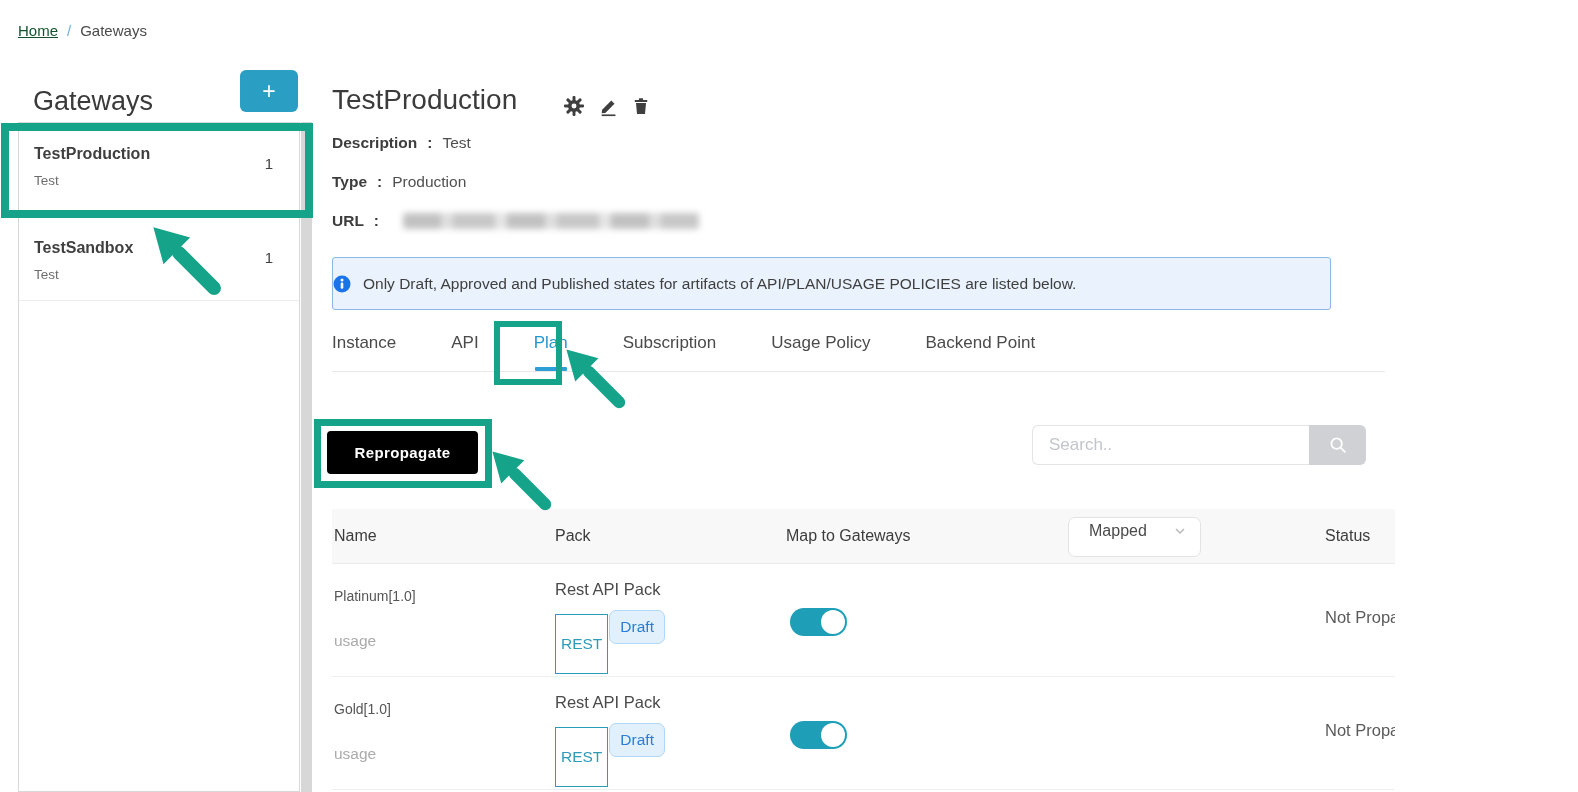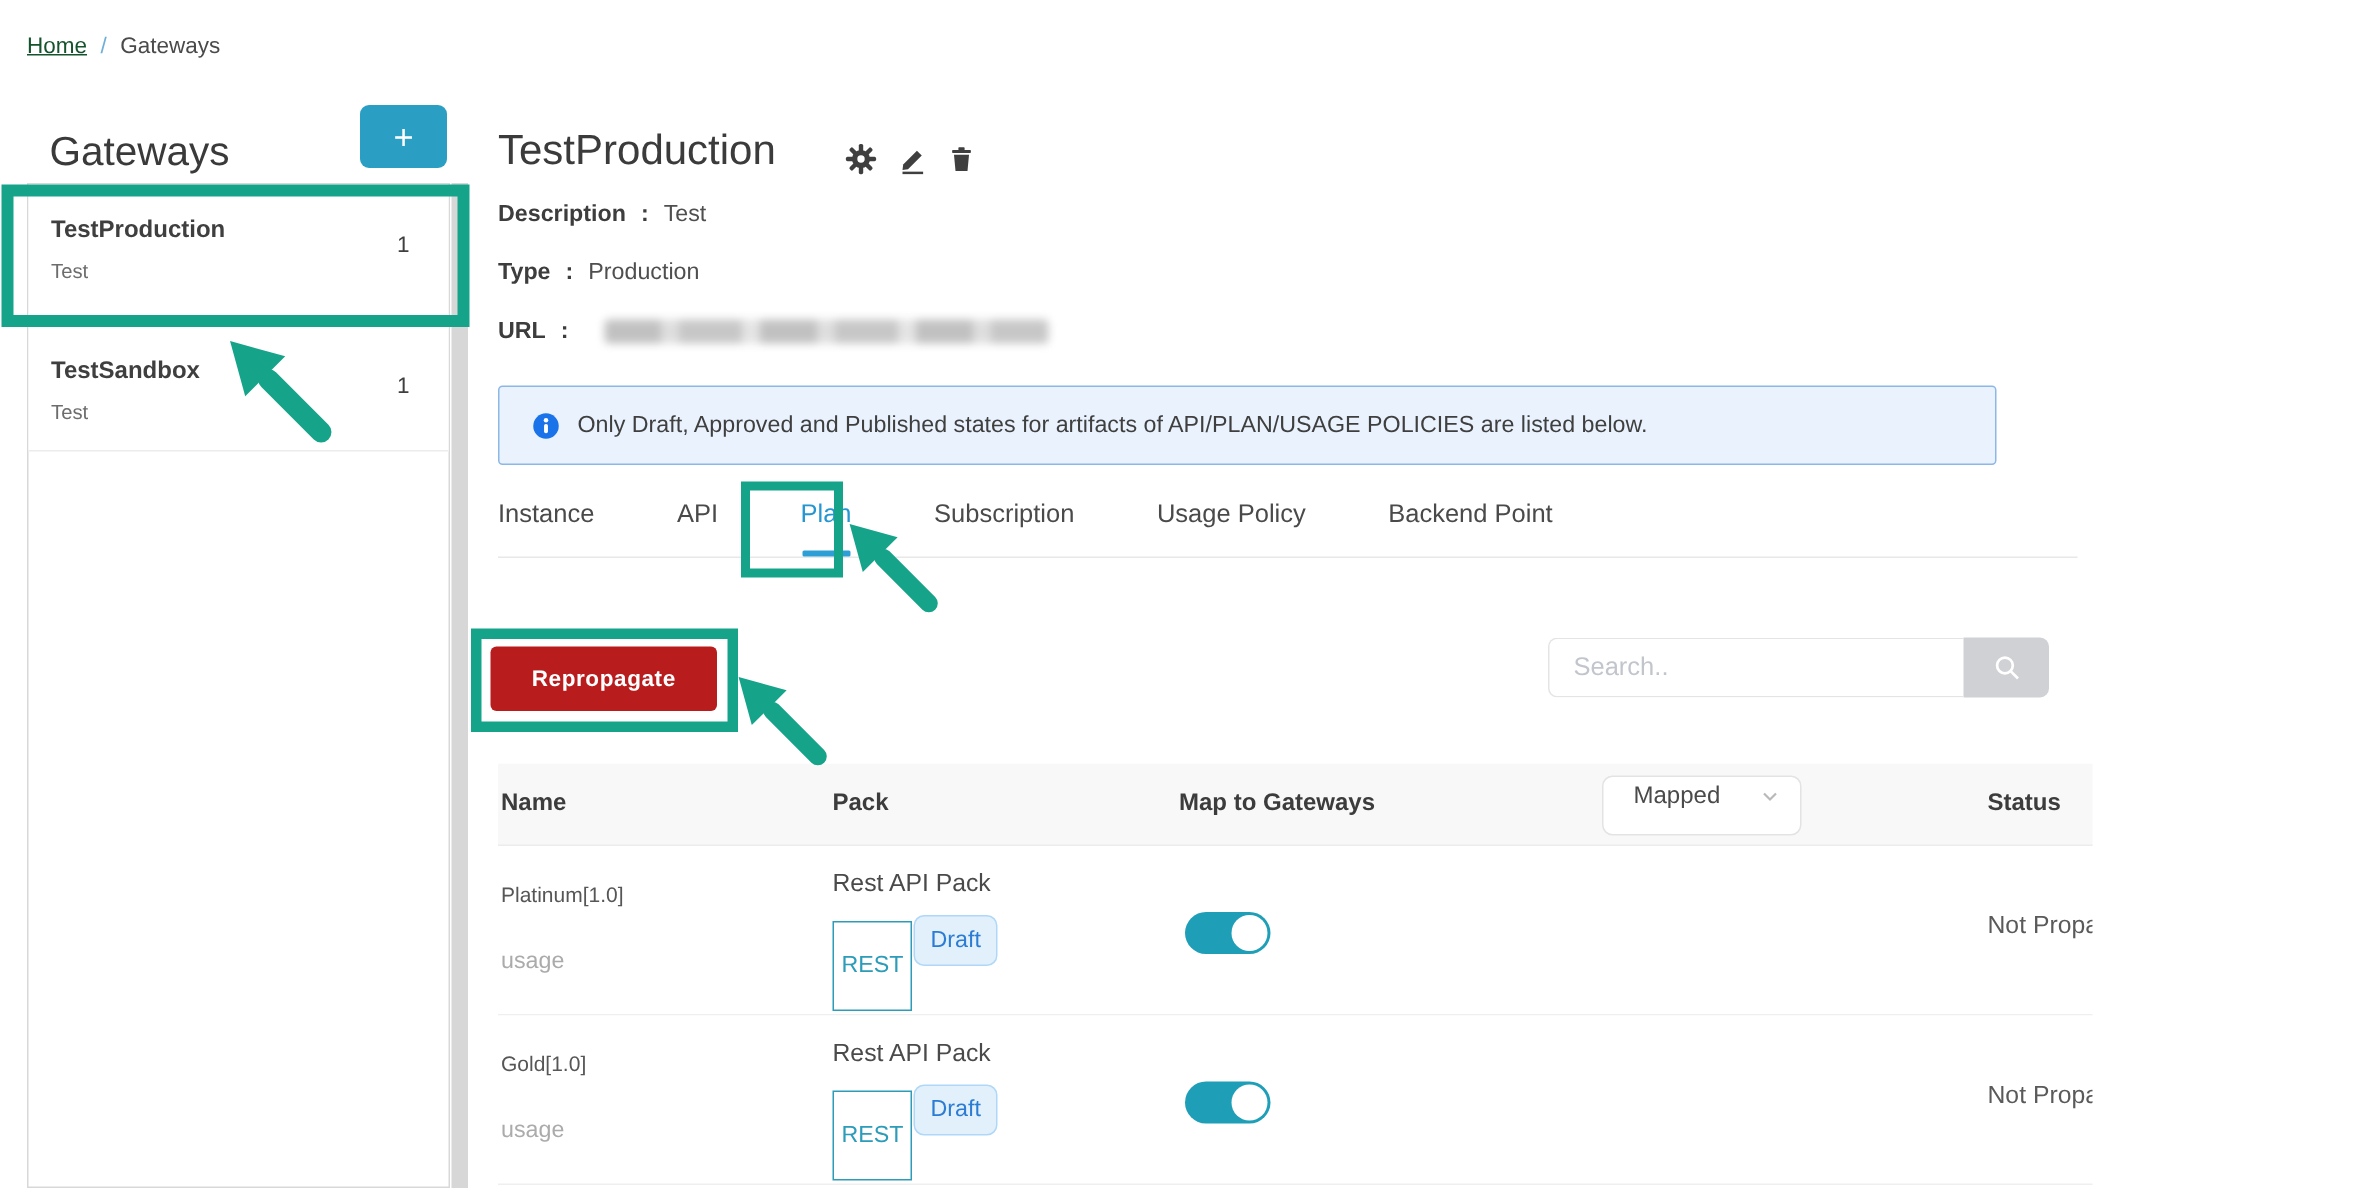--- a/index.html
+++ b/index.html
@@ -28,43 +28,43 @@
   .page-title { position:absolute; left:332px; top:84px; font-size:28px; color:#3b3b3b; }
   .title-icon { position:absolute; top:95px; width:22px; height:22px; cursor:pointer; }
   .fld { position:absolute; left:332px; display:flex; gap:10px; font-size:15.5px; align-items:center; }
   .fld .lb { font-weight:bold; color:#3d3d3d; }
   .fld .cl { font-weight:bold; color:#3d3d3d; }
   .fld .vl { color:#4f4f4f; }
   .url-blur { width:296px; height:16px; border-radius:3px; filter:blur(3px); opacity:.55;
     background:repeating-linear-gradient(90deg,#8f8f8f 0 38px,#c4c4c4 38px 50px,#9a9a9a 50px 92px,#cfcfcf 92px 104px); }
 
   .banner { position:absolute; left:332px; top:257px; width:999px; height:53px; background:#e9f2fd;
-            border:1px solid #8cb8e8; border-radius:3px; display:flex; align-items:center; gap:12px; padding-left:22px; }
+            border:1px solid #8cb8e8; border-radius:3px; display:flex; align-items:center; gap:12px; }
   .banner .txt { font-size:15.5px; color:#3f3f3f; }
 
   
   .tabs { position:absolute; left:332px; top:327px; width:1053px; height:45px; display:flex; gap:55px;
           border-bottom:1px solid #e8e8e8; font-size:17px; color:#4a4a4a; }
   .tab { position:relative; padding-top:6px; height:100%; cursor:pointer; }
   .tab.active { color:#2496d2; }
   .tab.active::after { content:""; position:absolute; left:1px; right:1px; bottom:0; height:4px; background:#2d9fd6; border-radius:1px; }
 
   
-  .reprop { position:absolute; left:327px; top:431px; width:151px; height:43px; background:#b91c1c; border:none;
+  .reprop { position:absolute; left:327px; top:431px; width:151px; height:43px; background:#000000; border:none;
             border-radius:4px; color:#fff; font-size:15px; font-weight:bold; letter-spacing:.4px; cursor:pointer; }
   .search-in { position:absolute; left:1032px; top:425px; width:277px; height:40px; border:1px solid #e4e4e4;
                border-right:none; border-radius:6px 0 0 6px; padding-left:16px; font-size:17px; color:#555; outline:none; }
   .search-in::placeholder { color:#c2c6cc; }
   .search-btn { position:absolute; left:1309px; top:425px; width:57px; height:40px; background:#cfd1d4; border:none;
                 border-radius:0 6px 6px 0; cursor:pointer; display:flex; align-items:center; justify-content:center; }
 
   
   .tbl { position:absolute; left:332px; top:509px; width:1063px; height:283px; overflow:hidden; }
   .thead { position:absolute; left:0; top:0; width:1200px; height:55px; background:#f8f8f8; border-bottom:1px solid #ececec; }
-  .th { position:absolute; top:18px; font-size:16px; font-weight:bold; color:#3c3c3c; }
+  .th { position:absolute; top:18px; font-size:16px; font-weight:normal; color:#3c3c3c; }
   .dd { position:absolute; left:736px; top:8px; width:133px; height:40px; background:#fff; border:1px solid #e3e3e3;
         border-radius:7px; display:flex; align-items:center; justify-content:space-between; padding:0 12px 12px 20px;
         font-size:16px; color:#4a4a4a; cursor:pointer; }
   .trow { position:absolute; left:0; width:1200px; height:113px; border-bottom:1px solid #efefef; background:#fff; }
   .trow .nm { position:absolute; left:2px; top:24px; font-size:14px; color:#565656; }
   .trow .us { position:absolute; left:2px; top:68px; font-size:15.5px; color:#ababab; }
   .trow .pk { position:absolute; left:223px; top:16px; font-size:16.5px; color:#4a4a4a; }
   .badges { position:absolute; left:223px; top:50px; display:flex; align-items:flex-start; }
   .b-rest { border:1.5px solid #2c9cb9; color:#2c9cb9; font-size:15.5px; padding:20px 5px; background:#fff; }
   .b-draft { position:relative; top:-4px; margin-left:1px; background:#e2f0fc; border:1px solid #afd8f8; color:#2c7cd4;

